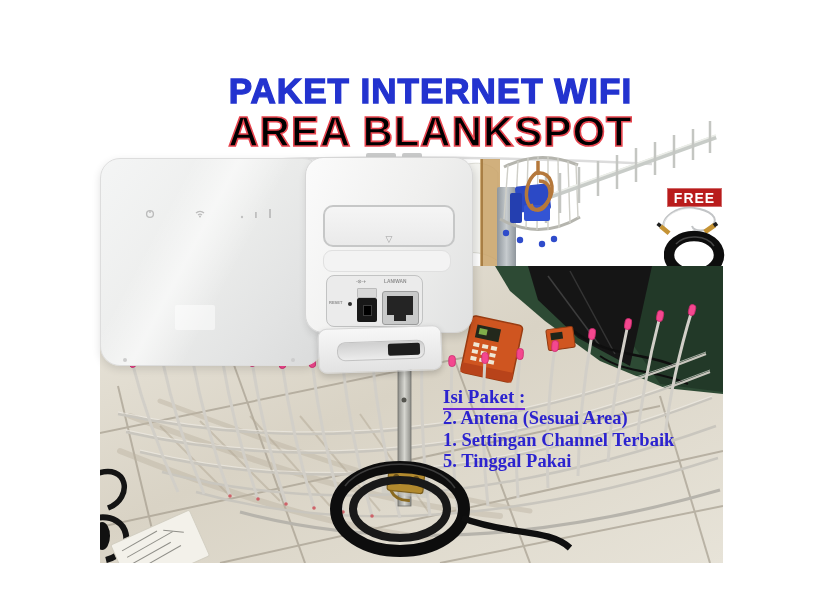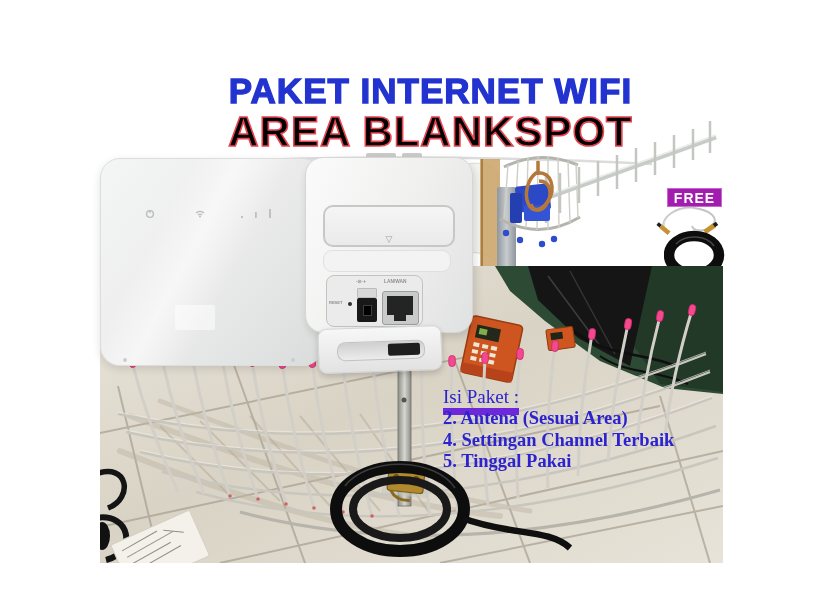--- a/index.html
+++ b/index.html
@@ -15,21 +15,21 @@
           font-size:42px;font-weight:bold;letter-spacing:1px;
           -webkit-text-stroke:1.6px #e7454f;}
 
   
   .table-edge{left:160px;top:132px;z-index:0;}
 
   
   .yagi{left:440px;top:85px;z-index:0;}
 
   
-  .free-badge{left:667px;top:172px;width:55px;height:19px;background:#a21caf;color:#ffffff;
+  .free-badge{left:667px;top:172px;width:55px;height:19px;background:#b91c1c;color:#ffffff;
               display:flex;align-items:center;justify-content:center;font-weight:bold;
               font-size:14px;letter-spacing:1px;z-index:1;
               box-shadow:inset 0 0 0 1px rgba(255,255,255,.35);}
   .pigtail{left:652px;top:186px;z-index:1;}
   .coilsm{left:664px;top:214px;z-index:1;}
 
   
   .photo{left:100px;top:250px;z-index:2;}
 
   
@@ -78,21 +78,21 @@
   .rj45-notch{position:absolute;left:11px;top:23px;width:12px;height:6px;background:#242424;}
   .stand{left:318px;top:311px;width:122px;height:43px;border-radius:9px;z-index:3;
           background:linear-gradient(#f7f7f7,#e2e2e2);border:1px solid #d6d6d6;
           transform:rotate(-2deg);box-shadow:0 3px 6px rgba(0,0,0,.18);}
   .stand-slot{position:absolute;left:18px;top:13px;width:86px;height:17px;border-radius:8px;
           background:linear-gradient(#cfcfcf,#ececec);border:1px solid #c2c2c2;}
   .stand-dark{position:absolute;left:50px;top:2px;width:32px;height:12px;background:#1e1e1e;border-radius:2px;}
 
   
   .pkg-head{left:443px;top:370px;z-index:4;font-family:"Liberation Serif",serif;
-            font-weight:normal;font-size:19px;color:#2c23cf;border-bottom:7px solid #6d28d9;
+            font-weight:bold;font-size:19px;color:#2c23cf;border-bottom:2px solid #6d28d9;
             padding-bottom:0px;display:inline-block;}
   .pkg-list{left:443px;top:392px;z-index:4;font-family:"Liberation Serif",serif;
             font-weight:bold;font-size:18.5px;line-height:21.6px;color:#2c23cf;white-space:nowrap;}
   .survey-note{left:464px;top:512px;z-index:4;font-family:"Liberation Serif",serif;
             font-weight:bold;font-style:italic;font-size:20px;color:#df1f27;white-space:nowrap;}
 </style>
 </head>
 <body>
 
 <div class="canvas">
@@ -409,18 +409,18 @@
   </div>
   <div class="abs stand">
     <div class="stand-slot">
       <div class="stand-dark"></div>
     </div>
   </div>
 
   <div class="abs pkg-head">Isi Paket :</div>
   <div class="abs pkg-list">
     <div>2. Antena (Sesuai Area)</div>
-    <div>4. Settingan Channel Terbaik</div>
+    <div>1. Settingan Channel Terbaik</div>
     <div>5. Tinggal Pakai</div>
   </div>
 
 
 </div>
 
 </body></html>

